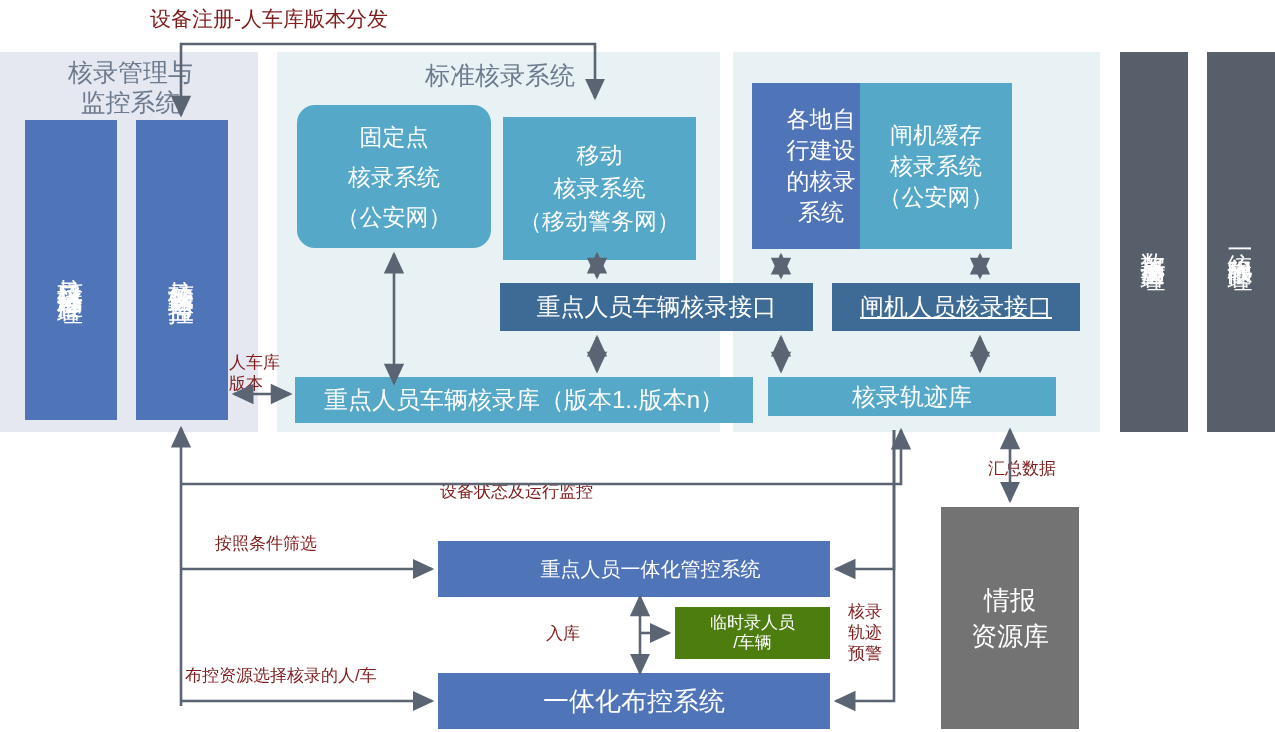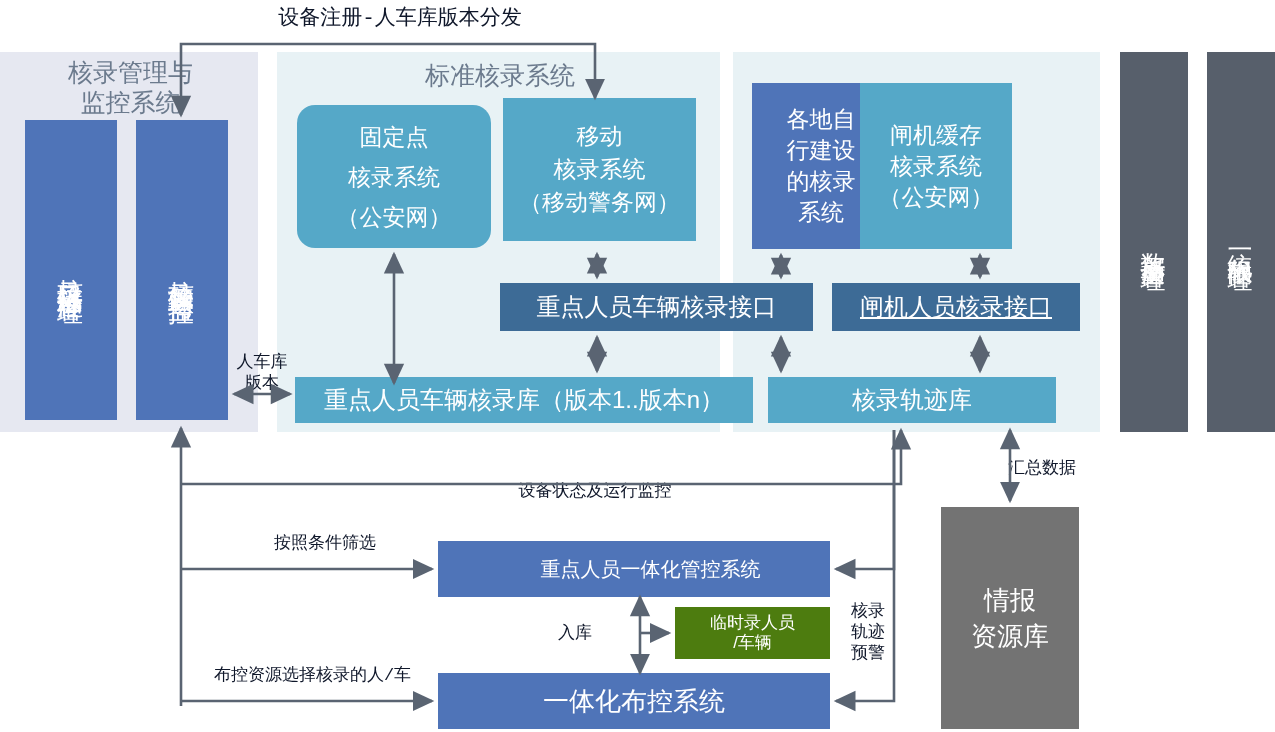--- a/index.html
+++ b/index.html
@@ -15,21 +15,21 @@
   .box{position:absolute;display:flex;align-items:center;justify-content:center;text-align:center;color:#ffffff;box-sizing:border-box;white-space:pre-line;}
   .b-indigo{background:#4f74b8;}
   .b-teal{background:#55a8c8;}
   .b-steel{background:#3d6b96;}
   .b-navy{background:#737373;}
   .b-slate{background:#575f6b;}
   .b-gray{background:#4d7c0f;}
 
   .vert{writing-mode:vertical-rl;text-orientation:upright;letter-spacing:3px;}
 
-  .lbl{position:absolute;color:#0f172a;font-size:17px;line-height:21px;text-align:center;white-space:pre-line;font-family:Liberation Mono, monospace;}
+  .lbl{position:absolute;color:#7f1d1d;font-size:17px;line-height:21px;white-space:pre-line;}
   .lbl-lg{font-size:21px;line-height:26px;}
 
   svg.wires{position:absolute;left:0;top:0;width:1275px;height:732px;overflow:visible;pointer-events:none;}
 </style>
 </head>
 <body>
 
 <div id="stage">
 
   <div class="panel panel-lav" style="left:0px;top:52px;width:258px;height:380px;"></div>
@@ -41,37 +41,37 @@
   <div class="panel-title" style="left:340px;top:60px;width:320px;">标准核录系统</div>
 
   <div class="lbl lbl-lg" style="left:150px;top:6px;width:500px;">设备注册-人车库版本分发</div>
 
   <div class="box b-indigo vert" style="left:25px;top:120px;width:92px;height:300px;font-size:26px;">核录接口标准管理</div>
   <div class="box b-indigo vert" style="left:136px;top:120px;width:92px;height:300px;font-size:26px;">核录管理与监控</div>
 
   <div class="box b-teal" style="left:297px;top:105px;width:194px;height:143px;font-size:23px;line-height:40px;border-radius:18px;">固定点
 核录系统
 （公安网）</div>
-  <div class="box b-teal" style="left:503px;top:98px;width:193px;height:143px;font-size:23px;line-height:33px;">移动
+  <div class="box b-teal" style="left:503px;top:117px;width:193px;height:143px;font-size:23px;line-height:33px;">移动
 核录系统
 （移动警务网）</div>
 
   <div class="box b-indigo" style="left:752px;top:83px;width:138px;height:166px;font-size:23px;line-height:31px;">各地自
 行建设
 的核录
 系统</div>
   <div class="box b-teal" style="left:860px;top:83px;width:152px;height:166px;font-size:23px;line-height:31px;">闸机缓存
 核录系统
 （公安网）</div>
 
   <div class="box b-steel" style="left:500px;top:283px;width:313px;height:48px;font-size:24px;">重点人员车辆核录接口</div>
   <div class="box b-steel" style="left:832px;top:283px;width:248px;height:48px;font-size:24px;text-decoration:underline;">闸机人员核录接口</div>
 
   <div class="box b-teal" style="left:295px;top:377px;width:458px;height:46px;font-size:24px;">重点人员车辆核录库（版本1..版本n）</div>
-  <div class="box b-teal" style="left:768px;top:377px;width:288px;height:46px;font-size:24px;font-family:Liberation Serif, serif;">核录轨迹库</div>
+  <div class="box b-teal" style="left:768px;top:377px;width:288px;height:39px;font-size:24px;font-family:Liberation Serif, serif;">核录轨迹库</div>
 
   <div class="box b-slate vert" style="left:1120px;top:52px;width:68px;height:380px;font-size:25px;">数据质量管理</div>
   <div class="box b-slate vert" style="left:1207px;top:52px;width:68px;height:380px;font-size:25px;">统一权限管理</div>
 
   <div class="box b-indigo" style="left:438px;top:541px;width:392px;height:56px;font-size:20px;padding-left:33px;">重点人员一体化管控系统</div>
   <div class="box b-indigo" style="left:438px;top:673px;width:392px;height:56px;font-size:26px;">一体化布控系统</div>
   <div class="box b-gray" style="left:675px;top:607px;width:155px;height:52px;font-size:17px;line-height:20px;">临时录人员
 /车辆</div>
   <div class="box b-navy" style="left:941px;top:507px;width:138px;height:222px;font-size:26px;line-height:36px;">情报
 资源库</div>

